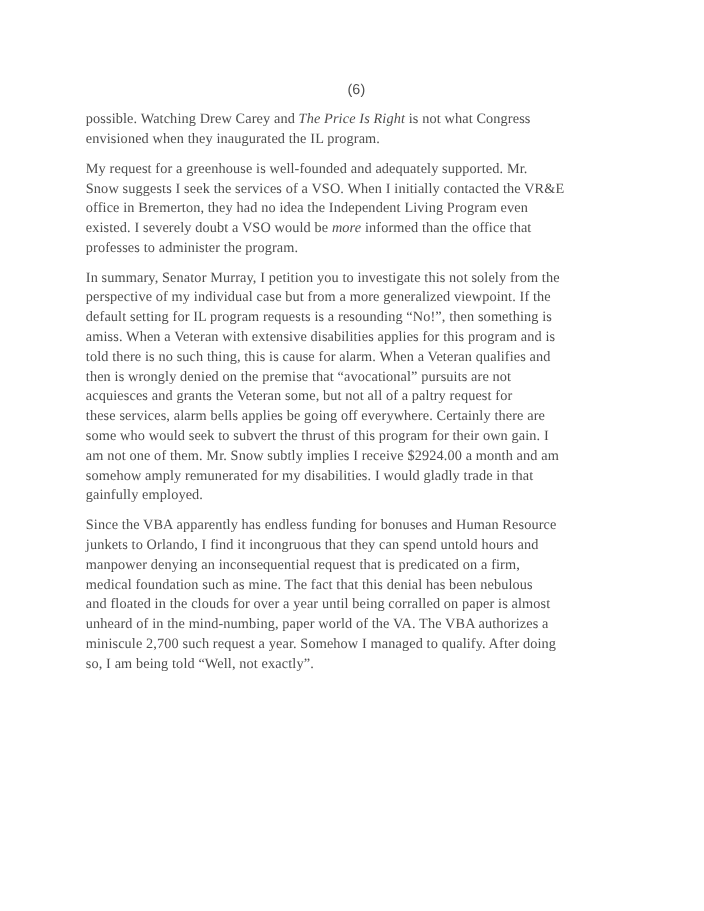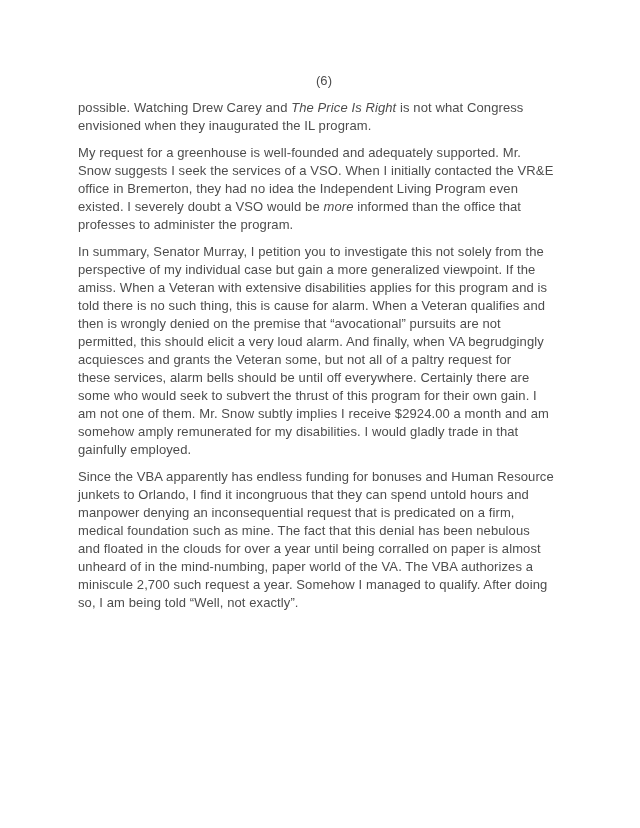--- a/index.html
+++ b/index.html
@@ -24,20 +24,21 @@
     top: 72px;
     width: 492px;
   }
   .page-number {
     text-align: center;
     line-height: 18px;
     margin: 0 0 0 0;
   }
   .para {
     margin: 9px 0 0 0;
+    font-family: Liberation Serif, serif;
   }
   .line {
     line-height: 18px;
     white-space: nowrap;
   }
   .italic {
     font-style: italic;
   }
 </style>
 </head>
@@ -53,27 +54,27 @@
         </div>
         <div class="para">
           <div class="line"><span>My request for a greenhouse is well-founded and adequately supported. Mr.</span></div>
           <div class="line"><span>Snow suggests I seek the services of a VSO. When I initially contacted the VR&amp;E</span></div>
           <div class="line"><span>office in Bremerton, they had no idea the Independent Living Program even</span></div>
           <div class="line"><span>existed. I severely doubt a VSO would be </span><span class="italic">more</span><span> informed than the office that</span></div>
           <div class="line"><span>professes to administer the program.</span></div>
         </div>
         <div class="para">
           <div class="line"><span>In summary, Senator Murray, I petition you to investigate this not solely from the</span></div>
-          <div class="line"><span>perspective of my individual case but gain a more generalized viewpoint. If the</span></div>
+          <div class="line"><span>perspective of my individual case but from a more generalized viewpoint. If the</span></div>
+          <div class="line"><span>default setting for IL program requests is a resounding “No!”, then something is</span></div>
           <div class="line"><span>amiss. When a Veteran with extensive disabilities applies for this program and is</span></div>
           <div class="line"><span>told there is no such thing, this is cause for alarm. When a Veteran qualifies and</span></div>
           <div class="line"><span>then is wrongly denied on the premise that “avocational” pursuits are not</span></div>
-          <div class="line"><span>permitted, this should elicit a very loud alarm. And finally, when VA begrudgingly</span></div>
           <div class="line"><span>acquiesces and grants the Veteran some, but not all of a paltry request for</span></div>
-          <div class="line"><span>these services, alarm bells should be until off everywhere. Certainly there are</span></div>
+          <div class="line"><span>these services, alarm bells applies be going off everywhere. Certainly there are</span></div>
           <div class="line"><span>some who would seek to subvert the thrust of this program for their own gain. I</span></div>
           <div class="line"><span>am not one of them. Mr. Snow subtly implies I receive $2924.00 a month and am</span></div>
           <div class="line"><span>somehow amply remunerated for my disabilities. I would gladly trade in that</span></div>
           <div class="line"><span>gainfully employed.</span></div>
         </div>
         <div class="para">
           <div class="line"><span>Since the VBA apparently has endless funding for bonuses and Human Resource</span></div>
           <div class="line"><span>junkets to Orlando, I find it incongruous that they can spend untold hours and</span></div>
           <div class="line"><span>manpower denying an inconsequential request that is predicated on a firm,</span></div>
           <div class="line"><span>medical foundation such as mine. The fact that this denial has been nebulous</span></div>

